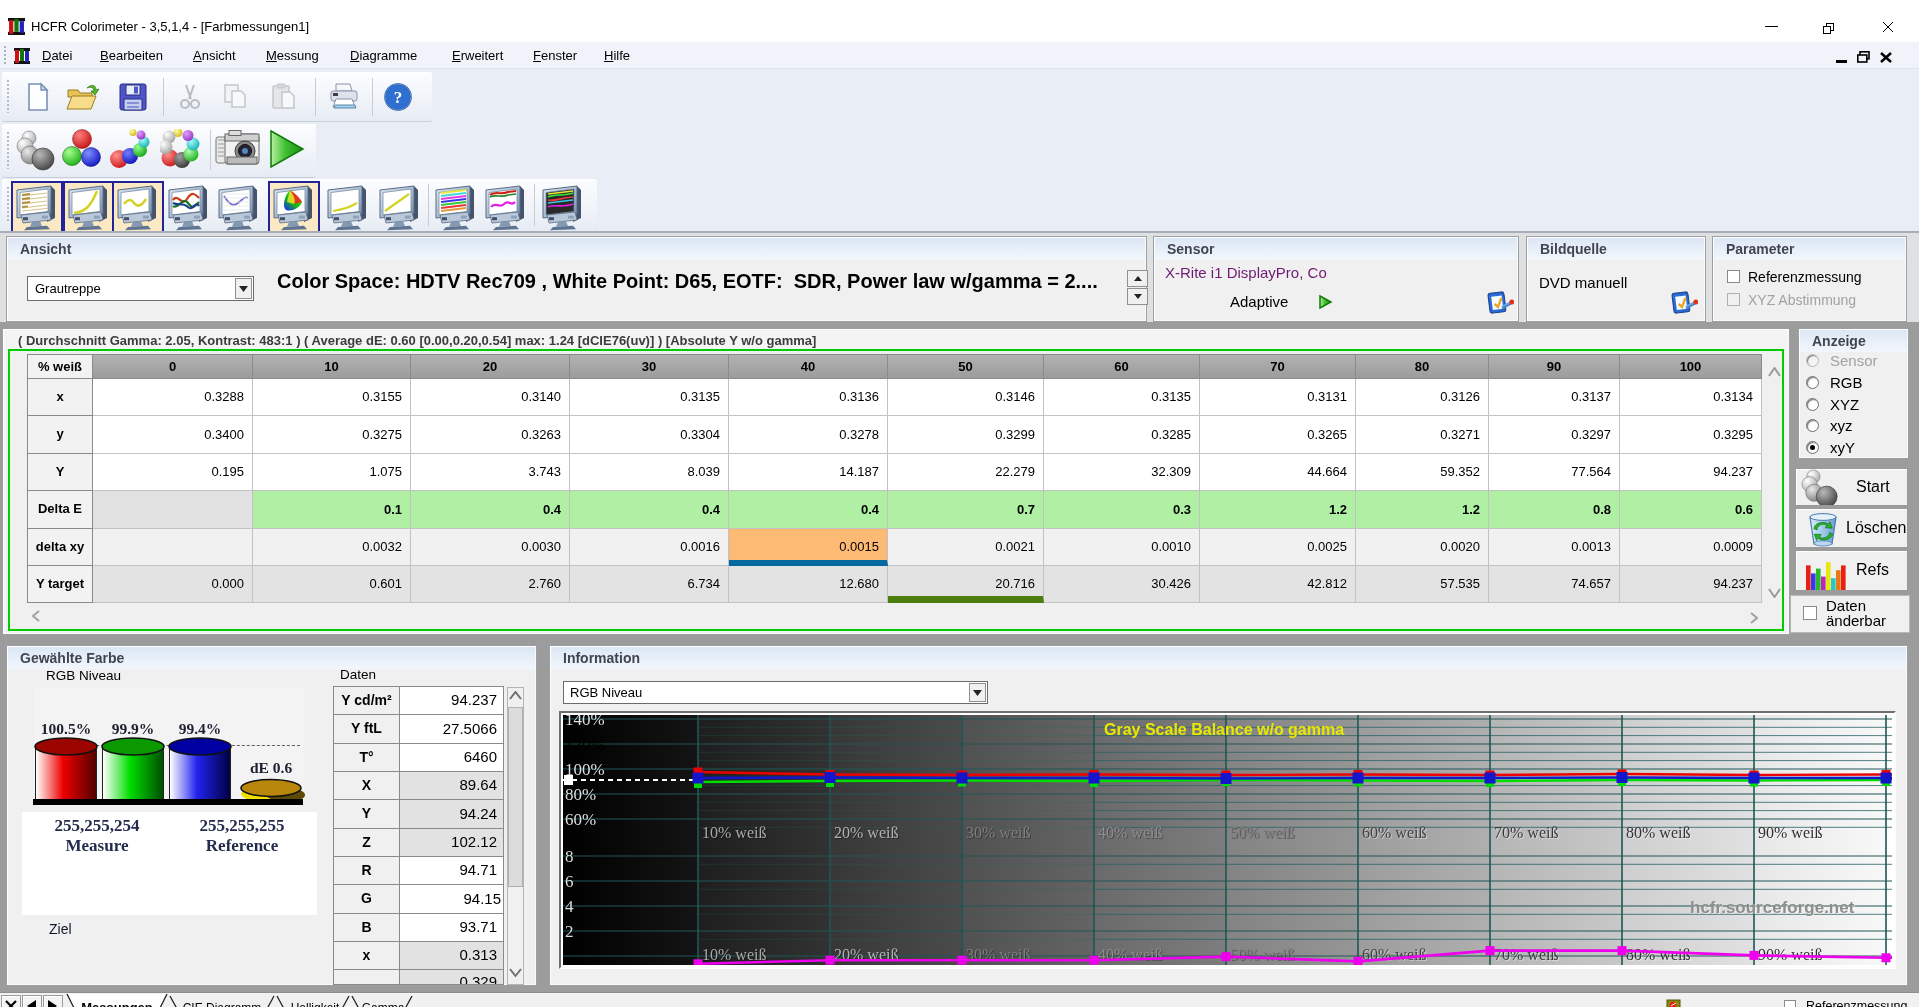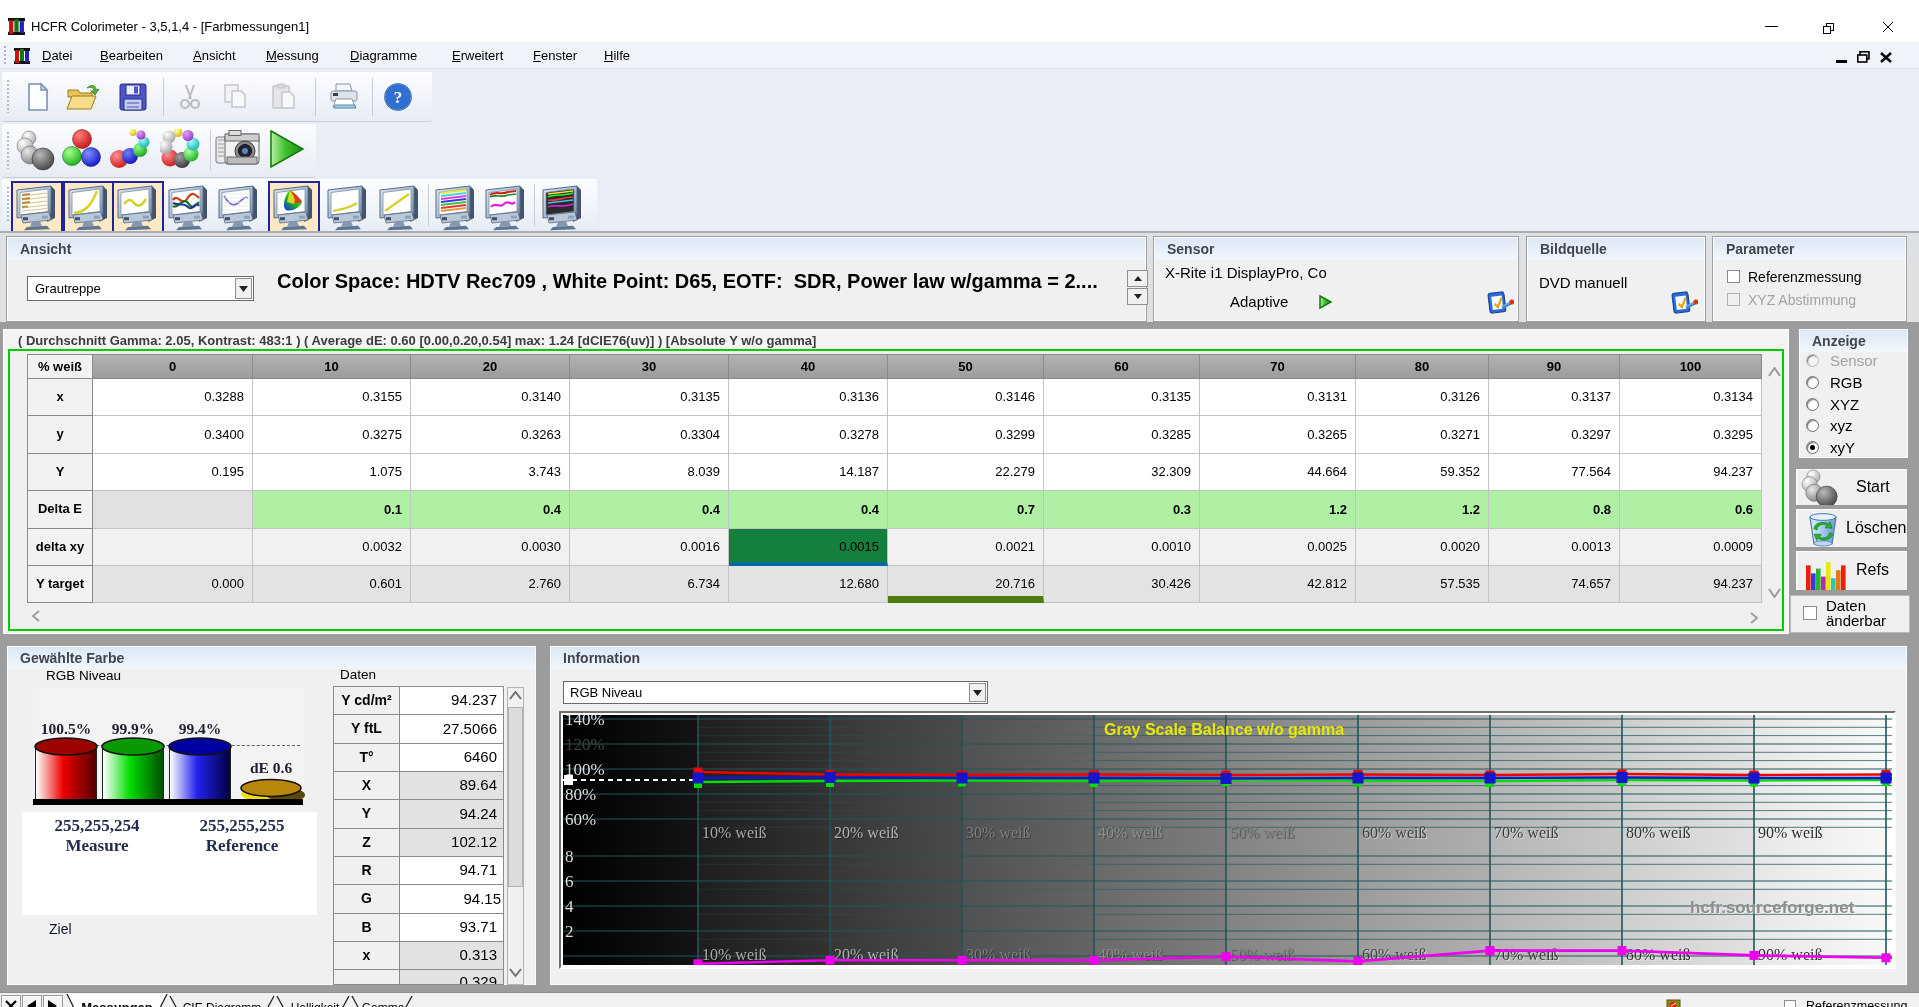--- a/index.html
+++ b/index.html
@@ -510,21 +510,21 @@
 <div class="abs" style="left:1127px;top:276px;width:21px;height:17px;background:#f0f0f0;border:1px solid #909090"></div>
 <svg class="abs" style="left:1134px;top:264px" width="8" height="5">
       <path d="M4 0 L8 5 L0 5 z" fill="#222"></path>
     </svg>
 <svg class="abs" style="left:1134px;top:282px" width="8" height="5">
       <path d="M0 0 h8 L4 5 z" fill="#222"></path>
     </svg>
 <div class="panel" style="left:1153px;top:224px;width:366px;height:86px"></div>
 <div class="abs phead" style="left:1155px;top:226px;width:362px"></div>
 <div class="abs plab" style="left:1167px;top:229px">Sensor</div>
-<div class="abs" style="left:1165px;top:252px;font-size:15px;color:#000000">X-Rite i1 DisplayPro, Co</div>
+<div class="abs" style="left:1165px;top:252px;font-size:15px;color:#701a75">X-Rite i1 DisplayPro, Co</div>
 <div class="abs" style="left:1230px;top:281px;font-size:15px;color:#000">Adaptive</div>
 <div class="abs" style="left:1317px;top:282px"><svg width="17" height="16" viewBox="0 0 17 16">
         <defs>
           <linearGradient id="pg" x1="0" y1="0" x2="1" y2="0">
             <stop offset="0" stop-color="#b8f0a0"></stop>
             <stop offset="0.45" stop-color="#3fc030"></stop>
             <stop offset="1" stop-color="#1b8f12"></stop>
           </linearGradient>
         </defs>
         <path d="M3 2 L14 8.0 L3 14 Z" fill="url(#pg)" stroke="#0f7a0a" stroke-width="1.5"></path>
@@ -621,21 +621,21 @@
 <div class="cell num bold" style="left:1044px;top:479px;width:156px;height:38px;background:#aff0a5;border-right:1px solid #c2c2c2;border-bottom:1px solid #c2c2c2;line-height:37px">0.3</div>
 <div class="cell num bold" style="left:1200px;top:479px;width:156px;height:38px;background:#aff0a5;border-right:1px solid #c2c2c2;border-bottom:1px solid #c2c2c2;line-height:37px">1.2</div>
 <div class="cell num bold" style="left:1356px;top:479px;width:133px;height:38px;background:#aff0a5;border-right:1px solid #c2c2c2;border-bottom:1px solid #c2c2c2;line-height:37px">1.2</div>
 <div class="cell num bold" style="left:1489px;top:479px;width:131px;height:38px;background:#aff0a5;border-right:1px solid #c2c2c2;border-bottom:1px solid #c2c2c2;line-height:37px">0.8</div>
 <div class="cell num bold" style="left:1620px;top:479px;width:142px;height:38px;background:#aff0a5;border-right:1px solid #c2c2c2;border-bottom:1px solid #c2c2c2;line-height:37px">0.6</div>
 <div class="cell bold ctr" style="left:27px;top:517px;width:66px;height:37px;background:#f2f2f2;border:1px solid #8a8a8a;border-top:none;line-height:35px">delta xy</div>
 <div class="cell num" style="left:93px;top:517px;width:160px;height:37px;background:#f1f1f1;border-right:1px solid #c2c2c2;border-bottom:1px solid #c2c2c2;line-height:36px"></div>
 <div class="cell num" style="left:253px;top:517px;width:158px;height:37px;background:#f1f1f1;border-right:1px solid #c2c2c2;border-bottom:1px solid #c2c2c2;line-height:36px">0.0032</div>
 <div class="cell num" style="left:411px;top:517px;width:159px;height:37px;background:#f1f1f1;border-right:1px solid #c2c2c2;border-bottom:1px solid #c2c2c2;line-height:36px">0.0030</div>
 <div class="cell num" style="left:570px;top:517px;width:159px;height:37px;background:#f1f1f1;border-right:1px solid #c2c2c2;border-bottom:1px solid #c2c2c2;line-height:36px">0.0016</div>
-<div class="cell num" style="left:729px;top:517px;width:159px;height:37px;background:#15803d;border-right:1px solid #c2c2c2;border-bottom:4px solid #0369a1;line-height:36px">0.0015</div>
+<div class="cell num" style="left:729px;top:517px;width:159px;height:37px;background:#fdba74;border-right:1px solid #c2c2c2;border-bottom:6px solid #0369a1;line-height:36px">0.0015</div>
 <div class="cell num" style="left:888px;top:517px;width:156px;height:37px;background:#f1f1f1;border-right:1px solid #c2c2c2;border-bottom:1px solid #c2c2c2;line-height:36px">0.0021</div>
 <div class="cell num" style="left:1044px;top:517px;width:156px;height:37px;background:#f1f1f1;border-right:1px solid #c2c2c2;border-bottom:1px solid #c2c2c2;line-height:36px">0.0010</div>
 <div class="cell num" style="left:1200px;top:517px;width:156px;height:37px;background:#f1f1f1;border-right:1px solid #c2c2c2;border-bottom:1px solid #c2c2c2;line-height:36px">0.0025</div>
 <div class="cell num" style="left:1356px;top:517px;width:133px;height:37px;background:#f1f1f1;border-right:1px solid #c2c2c2;border-bottom:1px solid #c2c2c2;line-height:36px">0.0020</div>
 <div class="cell num" style="left:1489px;top:517px;width:131px;height:37px;background:#f1f1f1;border-right:1px solid #c2c2c2;border-bottom:1px solid #c2c2c2;line-height:36px">0.0013</div>
 <div class="cell num" style="left:1620px;top:517px;width:142px;height:37px;background:#f1f1f1;border-right:1px solid #c2c2c2;border-bottom:1px solid #c2c2c2;line-height:36px">0.0009</div>
 <div class="cell bold ctr" style="left:27px;top:554px;width:66px;height:37px;background:#f2f2f2;border:1px solid #8a8a8a;border-top:none;line-height:35px">Y target</div>
 <div class="cell num" style="left:93px;top:554px;width:160px;height:37px;background:#e3e3e3;border-right:1px solid #c2c2c2;border-bottom:1px solid #c2c2c2;line-height:36px">0.000</div>
 <div class="cell num" style="left:253px;top:554px;width:158px;height:37px;background:#e3e3e3;border-right:1px solid #c2c2c2;border-bottom:1px solid #c2c2c2;line-height:36px">0.601</div>
 <div class="cell num" style="left:411px;top:554px;width:159px;height:37px;background:#e3e3e3;border-right:1px solid #c2c2c2;border-bottom:1px solid #c2c2c2;line-height:36px">2.760</div>
@@ -907,21 +907,21 @@
       <line x1="0" y1="79" x2="1329" y2="79" stroke="#1e5656" stroke-width="1.2"></line>
       <line x1="0" y1="104" x2="1329" y2="104" stroke="#1e5656" stroke-width="1.2"></line>
       <line x1="0" y1="141" x2="1329" y2="141" stroke="#1e5656" stroke-width="1.2"></line>
       <line x1="0" y1="166" x2="1329" y2="166" stroke="#1e5656" stroke-width="1.2"></line>
       <line x1="0" y1="191" x2="1329" y2="191" stroke="#1e5656" stroke-width="1.2"></line>
       <line x1="0" y1="216" x2="1329" y2="216" stroke="#1e5656" stroke-width="1.2"></line>
       <line x1="0" y1="241" x2="1329" y2="241" stroke="#1e5656" stroke-width="1.2"></line>
     </svg>
 <div class="abs" style="left:563px;top:703px;width:120px;height:250px;overflow:hidden">
 <div class="abs serif" style="left:2px;top:-5px;font-size:17px;color:#dedede">140%</div>
-<div class="abs serif" style="left:2px;top:20px;font-size:17px;color:#404040">120%</div>
+<div class="abs serif" style="left:2px;top:20px;font-size:17px;color:#000000">120%</div>
 <div class="abs serif" style="left:2px;top:45px;font-size:17px;color:#dedede">100%</div>
 <div class="abs serif" style="left:2px;top:70px;font-size:17px;color:#dedede">80%</div>
 <div class="abs serif" style="left:2px;top:95px;font-size:17px;color:#dedede">60%</div>
 <div class="abs serif" style="left:2px;top:132px;font-size:17px;color:#dedede">8</div>
 <div class="abs serif" style="left:2px;top:157px;font-size:17px;color:#dedede">6</div>
 <div class="abs serif" style="left:2px;top:182px;font-size:17px;color:#dedede">4</div>
 <div class="abs serif" style="left:2px;top:207px;font-size:17px;color:#dedede">2</div>
 </div>
 <div class="abs serif" style="left:702px;top:812px;font-size:16px;color:#a9a9a9;text-shadow:1px 1px 0 rgba(0,0,0,0.35);">10% weiß</div>
 <div class="abs serif" style="left:702px;top:934px;font-size:16px;color:#a9a9a9;text-shadow:1px 1px 0 rgba(0,0,0,0.35);">10% weiß</div>

